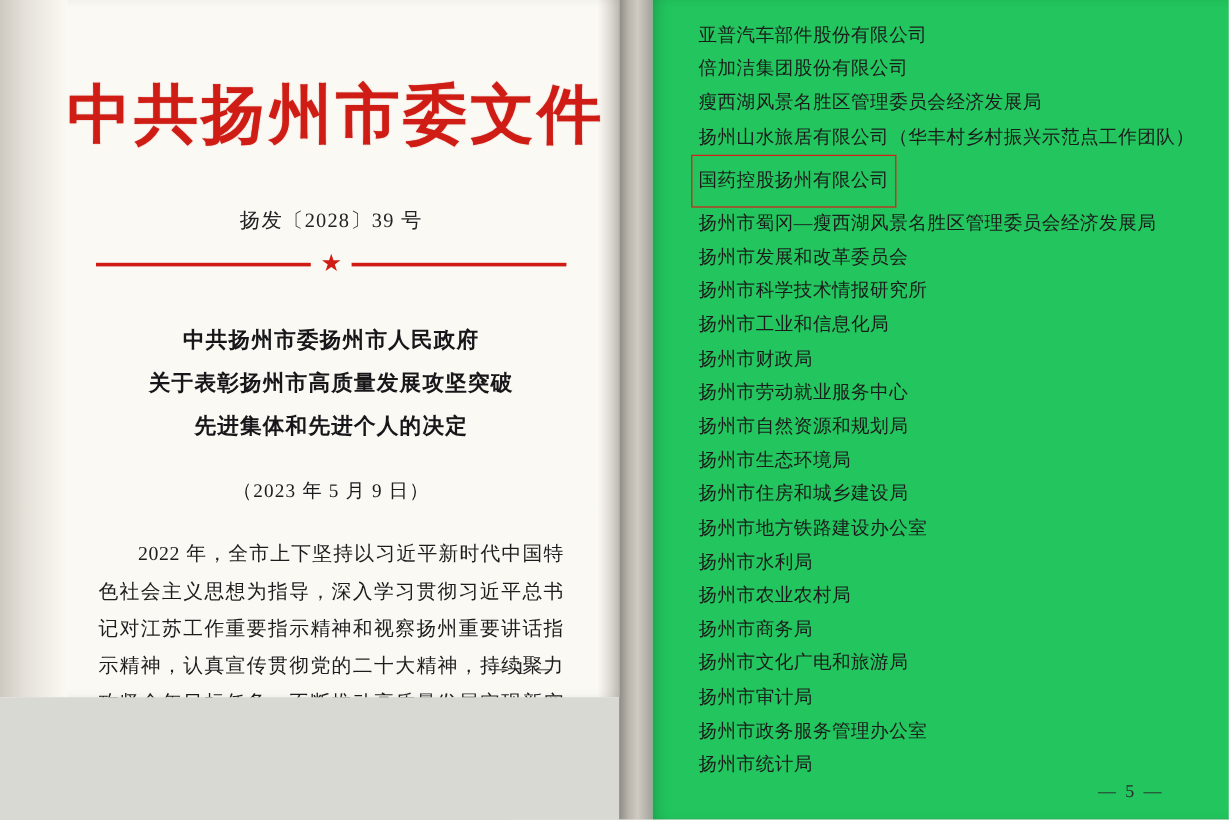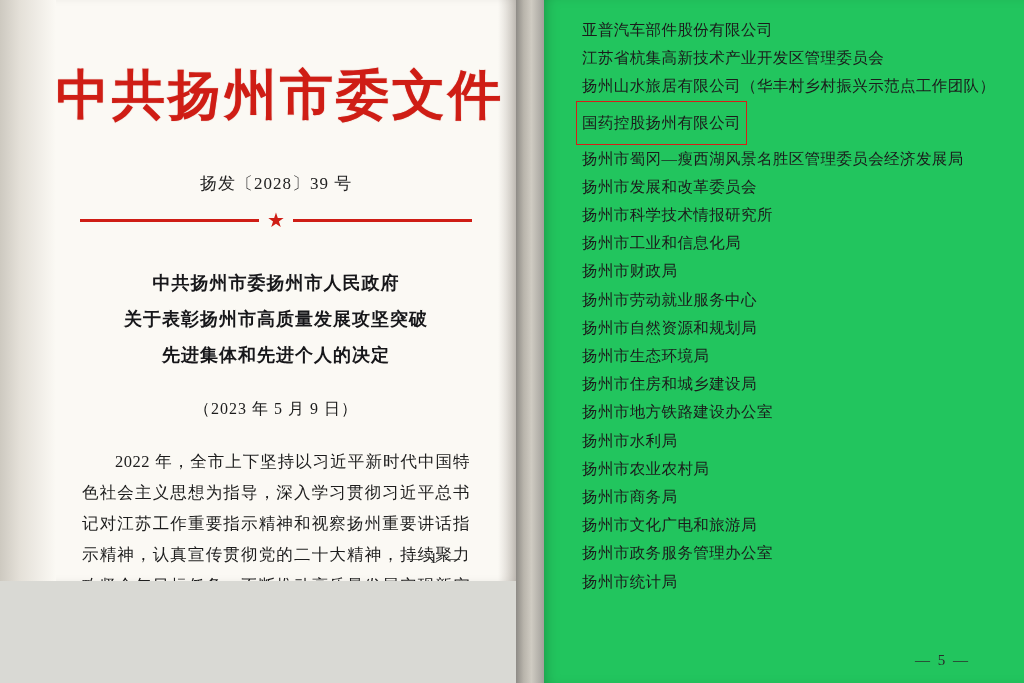--- a/index.html
+++ b/index.html
@@ -192,41 +192,43 @@
       <div class="page-num-left">— 1 —</div>
     </div>
   </div>
 
   <div class="spine"></div>
 
   <div class="page-right">
     <div class="right-inner">
 
       <div class="list-item">亚普汽车部件股份有限公司</div>
-      <div class="list-item">江苏省杭集高新技术产业开发区管理委员会</div>
+      <div class="list-item">倍加洁集团股份有限公司</div>
+      <div class="list-item">瘦西湖风景名胜区管理委员会经济发展局</div>
       <div class="list-item">扬州山水旅居有限公司（华丰村乡村振兴示范点工作团队）</div>
 
       <div class="boxed-row">
         <span class="list-item boxed">国药控股扬州有限公司</span>
       </div>
 
       <div class="list-item">扬州市蜀冈—瘦西湖风景名胜区管理委员会经济发展局</div>
       <div class="list-item">扬州市发展和改革委员会</div>
       <div class="list-item">扬州市科学技术情报研究所</div>
       <div class="list-item">扬州市工业和信息化局</div>
       <div class="list-item">扬州市财政局</div>
       <div class="list-item">扬州市劳动就业服务中心</div>
       <div class="list-item">扬州市自然资源和规划局</div>
       <div class="list-item">扬州市生态环境局</div>
       <div class="list-item">扬州市住房和城乡建设局</div>
       <div class="list-item">扬州市地方铁路建设办公室</div>
       <div class="list-item">扬州市水利局</div>
       <div class="list-item">扬州市农业农村局</div>
       <div class="list-item">扬州市商务局</div>
       <div class="list-item">扬州市文化广电和旅游局</div>
+      <div class="list-item">扬州市审计局</div>
       <div class="list-item">扬州市政务服务管理办公室</div>
       <div class="list-item">扬州市统计局</div>
 
       <div class="page-num-right">— 5 —</div>
     </div>
   </div>
 
 </div>
 
 </body></html>

